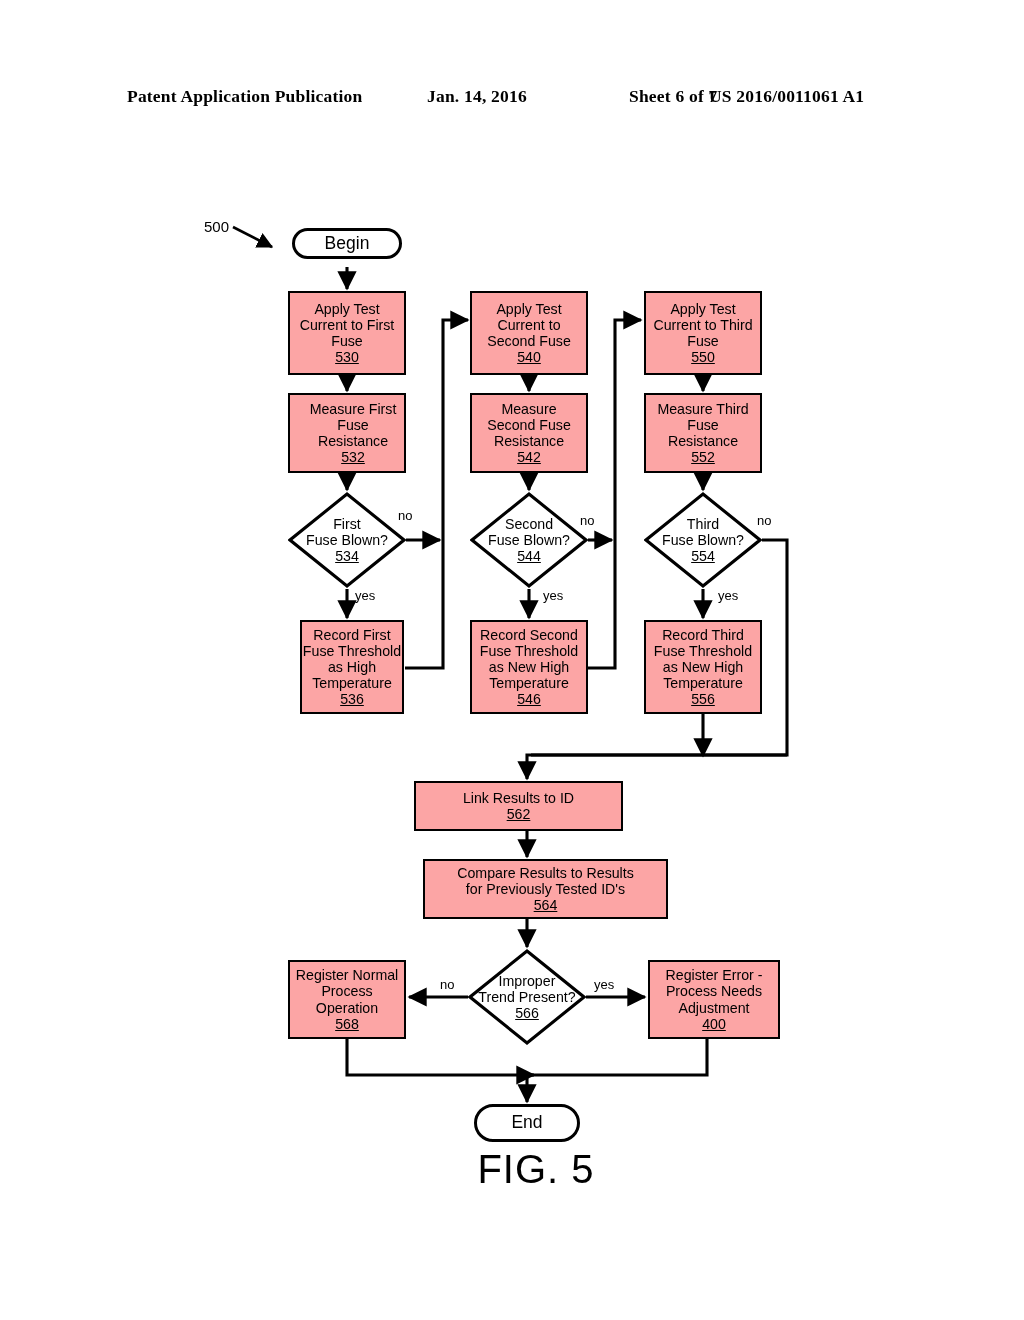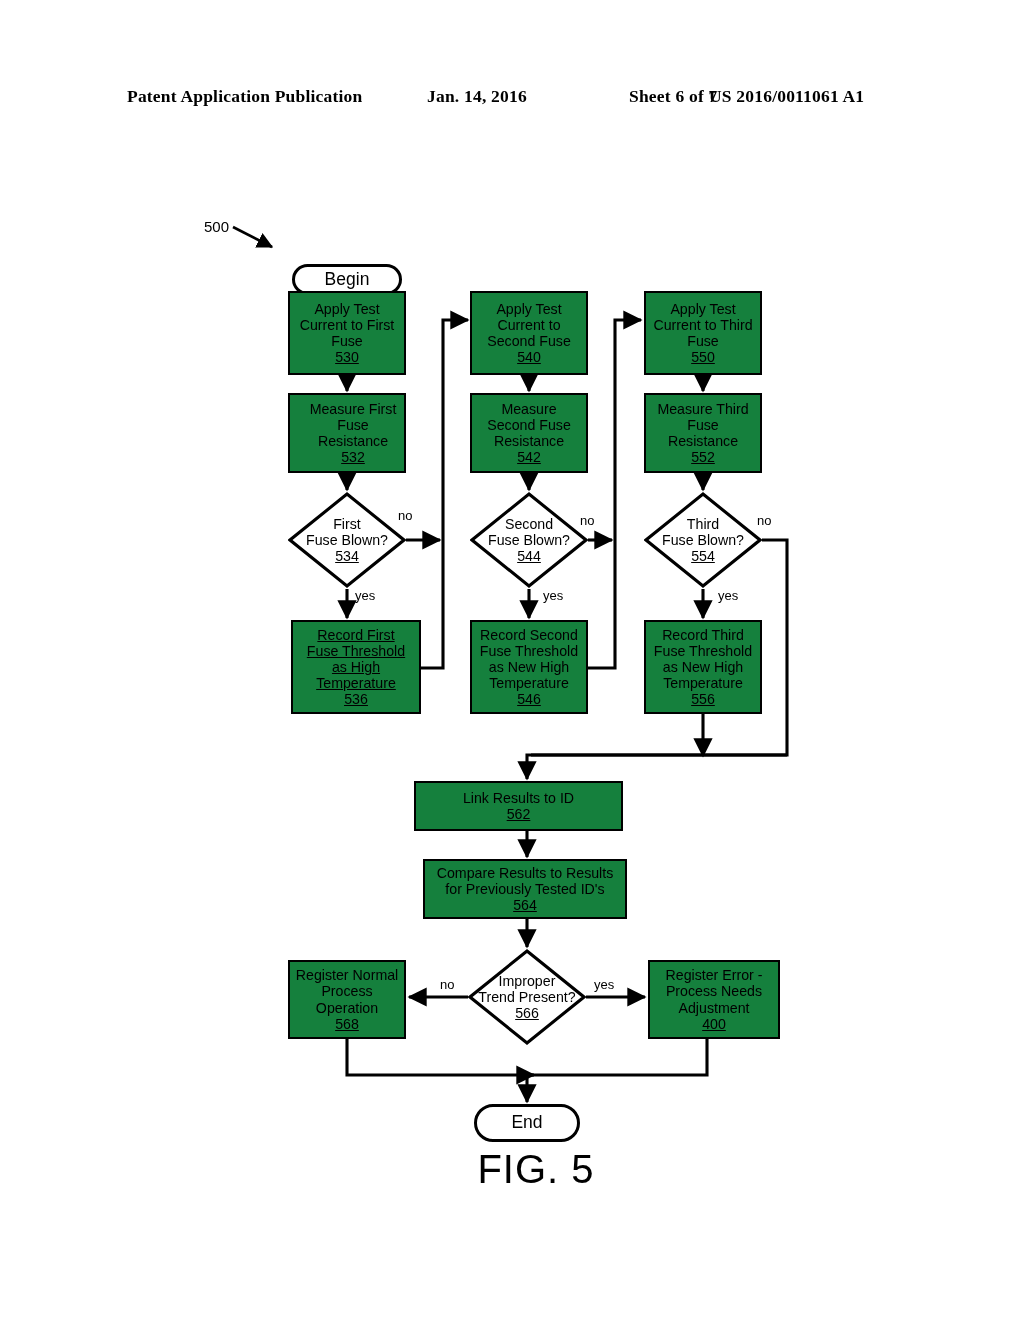--- a/index.html
+++ b/index.html
@@ -17,21 +17,21 @@
   #hdr-num{left:709px;}
 
   
   #wire-layer{position:absolute;left:0;top:0;width:1024px;height:1320px;}
 
   
   .node{position:absolute;box-sizing:border-box;display:flex;
         flex-direction:column;align-items:center;justify-content:center;
         text-align:center;line-height:1.14;}
 
-  .box{border:2.6px solid #000;background:#15803d;font-size:14.2px;}
+  .box{border:2.6px solid #000;background:#fca5a5;font-size:14.2px;}
 
   .terminal{border:3px solid #000;background:#fff;font-size:17.5px;
             border-radius:999px;}
 
   .diamond-wrap{position:absolute;}
   .diamond-wrap svg{position:absolute;left:0;top:0;}
   .diamond-text{position:absolute;left:0;top:0;width:100%;height:100%;
         display:flex;flex-direction:column;align-items:center;
         justify-content:center;text-align:center;font-size:14.2px;
         line-height:1.14;}
@@ -100,21 +100,21 @@
 
     <line x1="586" y1="997" x2="645" y2="997" marker-end="url(#ah)"></line>
 
     <path d="M347,1039 L347,1075 L534,1075" marker-end="url(#ah)"></path>
     <path d="M707,1039 L707,1075 L527,1075"></path>
 
     <line x1="527" y1="1075" x2="527" y2="1102" marker-end="url(#ah)"></line>
   </g>
 </svg>
 
-<div class="node terminal" style="left:292px;top:228px;width:110px;height:31px;margin-top:36px;">
+<div class="node terminal" style="left:292px;top:228px;width:110px;height:31px;">
   <span>Begin</span>
 </div>
 
 <div class="node box" style="left:288px;top:291px;width:118px;height:84px;">
   <span>Apply Test</span>
   <span>Current to First</span>
   <span>Fuse</span>
   <span class="ref">530</span>
 </div>
 
@@ -129,21 +129,21 @@
   <svg width="118" height="96" viewBox="0 0 118 96" xmlns="http://www.w3.org/2000/svg">
     <polygon points="59,2 116,48 59,94 2,48" fill="#fff" stroke="#000" stroke-width="3.1"></polygon>
   </svg>
   <div class="diamond-text">
     <span>First</span>
     <span>Fuse Blown?</span>
     <span class="ref">534</span>
   </div>
 </div>
 
-<div class="node box" style="left:291px;top:620px;width:130px;height:94px;text-decoration:underline;">
+<div class="node box" style="left:300px;top:620px;width:104px;height:94px;">
   <span>Record First</span>
   <span>Fuse Threshold</span>
   <span>as High</span>
   <span>Temperature</span>
   <span class="ref">536</span>
 </div>
 
 <div class="node box" style="left:470px;top:291px;width:118px;height:84px;">
   <span>Apply Test</span>
   <span>Current to</span>
@@ -208,21 +208,21 @@
   <span>as New High</span>
   <span>Temperature</span>
   <span class="ref">556</span>
 </div>
 
 <div class="node box" style="left:414px;top:781px;width:209px;height:50px;">
   <span>Link Results to ID</span>
   <span class="ref">562</span>
 </div>
 
-<div class="node box" style="left:423px;top:859px;width:204px;height:60px;">
+<div class="node box" style="left:423px;top:859px;width:245px;height:60px;">
   <span>Compare Results to Results</span>
   <span>for Previously Tested ID's</span>
   <span class="ref">564</span>
 </div>
 
 <div class="diamond-wrap" style="left:468px;top:949px;width:118px;height:96px;">
   <svg width="118" height="96" viewBox="0 0 118 96" xmlns="http://www.w3.org/2000/svg">
     <polygon points="59,2 116,48 59,94 2,48" fill="#fff" stroke="#000" stroke-width="3.1"></polygon>
   </svg>
   <div class="diamond-text">

